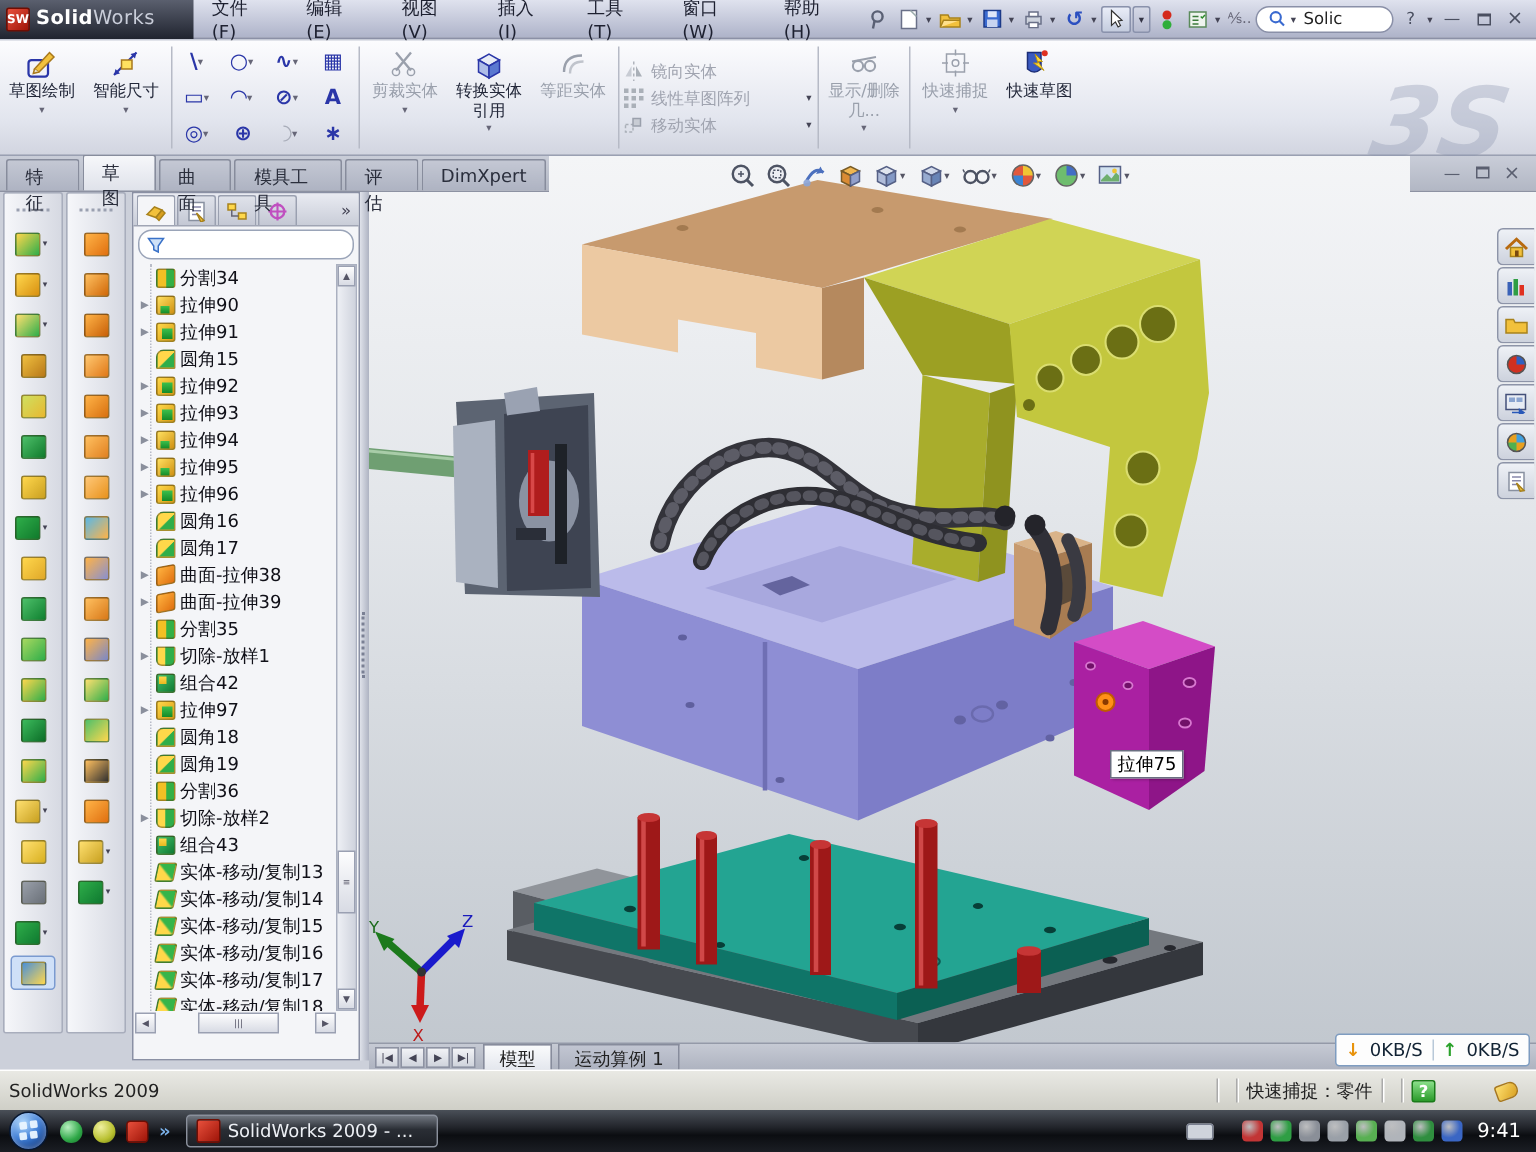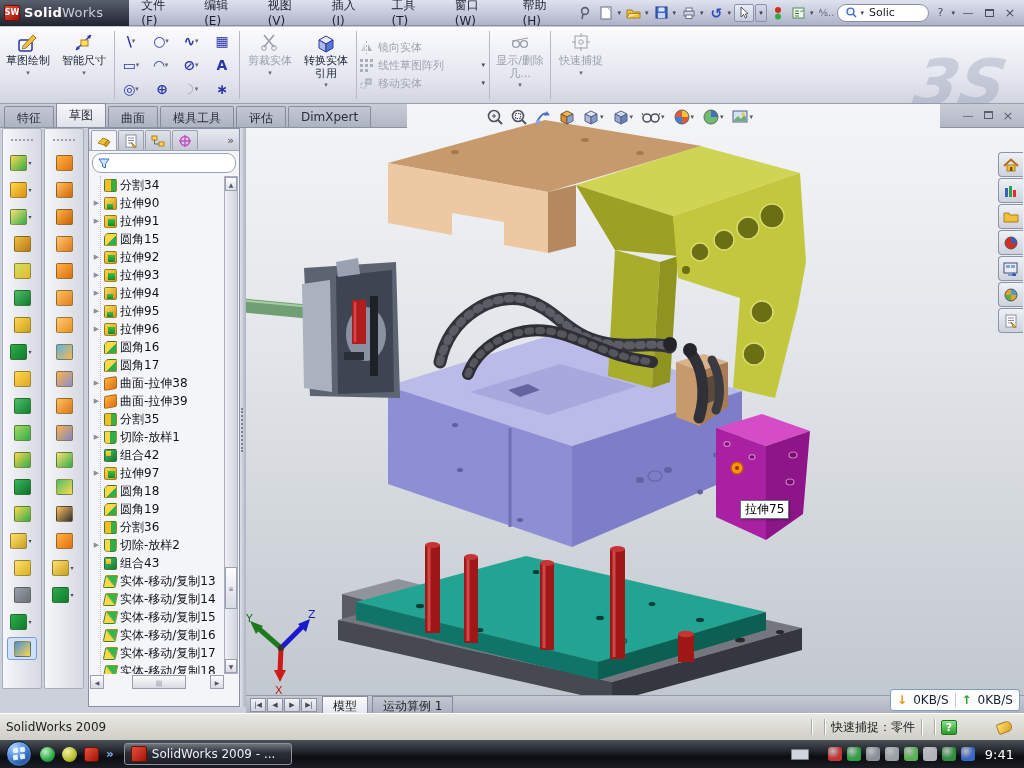--- a/index.html
+++ b/index.html
@@ -33,21 +33,21 @@
   .sg { display:flex; align-items:center; justify-content:center; font-size:14px; color:#2a36a8; font-weight:bold; }
   .sg .dd { color:#667; }
   .sg.gray { color:#a8acb8; }
   .rot90 { display:inline-block; transform:rotate(90deg); }
   .stack3 { display:flex; flex-direction:column; justify-content:center; gap:3px; width:128px; }
   .stackrow { display:flex; align-items:center; gap:4px; font-size:11px; color:#a0a4b0; }
   .mini { width:15px; height:15px; flex:0 0 15px; }
   #watermark { position:absolute; right:18px; top:24px; font-size:64px; font-style:italic; font-weight:bold; color:rgba(140,150,175,.35); transform:skewX(-10deg); line-height:1; }
 
   
-  #tabrow { position:absolute; left:0; top:104px; width:407px; height:24px; background:linear-gradient(#c9cdd8,#b2b7c4); border-bottom:1px solid #8d92a2; display:flex; align-items:flex-end; padding-left:4px; }
+  #tabrow { position:absolute; left:0; top:104px; width:366px; height:24px; background:linear-gradient(#c9cdd8,#b2b7c4); border-bottom:1px solid #8d92a2; display:flex; align-items:flex-end; padding-left:4px; }
   .tab { font-size:12px; color:#2a2e3c; padding:3px 12px 3px; border:1px solid #878c9c; border-bottom:none; margin-right:2px; background:linear-gradient(#c4c8d4,#aeb3c2); border-radius:2px 2px 0 0; height:21px; }
   .tab.active { background:linear-gradient(#f6f7fa,#dfe2ea); height:24px; }
   #docctrl { position:absolute; left:940px; top:104px; width:84px; height:24px; background:linear-gradient(#c9cdd8,#b2b7c4); border-bottom:1px solid #8d92a2; display:flex; align-items:center; justify-content:flex-end; gap:4px; padding-right:8px; }
   .docbtn { color:#5a5f70; font-size:11px; width:16px; text-align:center; }
 
   
   #leftpanel { position:absolute; left:0; top:104px; width:246px; height:609px; background:#ccd0da; }
   .vtoolbar { position:absolute; top:24px; width:40px; bottom:24px; background:linear-gradient(90deg,#f6f7fa,#d6d9e2); border:1px solid #a8adbc; border-radius:2px; padding-top:10px; display:flex; flex-direction:column; align-items:center; gap:4px; }
   .vtoolbar::before { content:""; width:22px; height:4px; border-top:2px dotted #9aa0b0; margin-bottom:2px; }
   .lbtn { width:30px; height:23px; display:flex; align-items:center; justify-content:center; gap:1px; }
@@ -292,20 +292,28 @@
     <div class="bigbtn">
       <span class="bico">
         <svg width="22" height="22">
             <path d="M4 8 L11 4 L18 8 L11 12 Z" fill="#e8ecf6" stroke="#2a36a8"></path>
             <path d="M4 8 L4 16 L11 20 L11 12 Z" fill="#aebde8" stroke="#2a36a8"></path>
             <path d="M18 8 L18 16 L11 20 L11 12 Z" fill="#5a78d0" stroke="#2a36a8"></path>
           </svg></span>
       <span style="width:52px;">转换实体引用</span>
       <span class="under">▾</span>
     </div>
+    <div class="bigbtn gray">
+      <span class="bico">
+        <svg width="20" height="20">
+            <path d="M4 16 Q4 5 16 5" fill="none" stroke="#9aa0ac" stroke-width="1.6"></path>
+            <path d="M8 17 Q8 9 17 9" fill="none" stroke="#c0c4cc" stroke-width="1.6"></path>
+          </svg></span>
+      <span>等距实体</span>
+    </div>
     <div class="vsep"></div>
     <div class="stack3">
       <div class="stackrow">
         <svg class="mini" viewBox="0 0 15 15">
             <path d="M7.5 1 V14" stroke="#b0b4bc" stroke-dasharray="2 2"></path>
             <path d="M2 11 L6 4 L6 11 Z" fill="#c8ccd4"></path>
             <path d="M13 11 L9 4 L9 11 Z" fill="#aab0b8"></path>
           </svg>
         <span>镜向实体</span>
       </div>
@@ -348,20 +356,29 @@
     <div class="vsep"></div>
     <div class="bigbtn gray">
       <span class="bico">
         <svg width="20" height="20">
             <rect x="4" y="4" width="12" height="12" fill="none" stroke="#9aa0ac"></rect>
             <circle cx="10" cy="10" r="2.2" fill="none" stroke="#9aa0ac"></circle>
             <path d="M10 1 v4 M10 15 v4 M1 10 h4 M15 10 h4" stroke="#9aa0ac"></path>
           </svg></span>
       <span>快速捕捉</span>
       <span class="under">▾</span>
+    </div>
+    <div class="bigbtn">
+      <span class="bico">
+        <svg width="22" height="22">
+            <path d="M3 3 L12 3 L12 14 Q7.5 18 3 14 Z" fill="#3a5ac0" stroke="#1c2e78"></path>
+            <path d="M8 4 L13 9 L10 9 L14 15 L7 10 L10 10 Z" fill="#ffd83c" stroke="#b8920c" stroke-width=".6"></path>
+            <circle cx="14.5" cy="3.5" r="2" fill="#e03020"></circle>
+          </svg></span>
+      <span>快速草图</span>
     </div>
     <div id="watermark">3S</div>
   </div>
 
   <div id="leftpanel">
     <div class="vtoolbar" id="ltb1" style="left:2px;">
         <span class="lbtn">
           <span class="licon" style="background: linear-gradient(135deg, rgb(255, 215, 77), rgb(47, 174, 74));"></span>
           <span class="dd">▾</span>
         </span>

